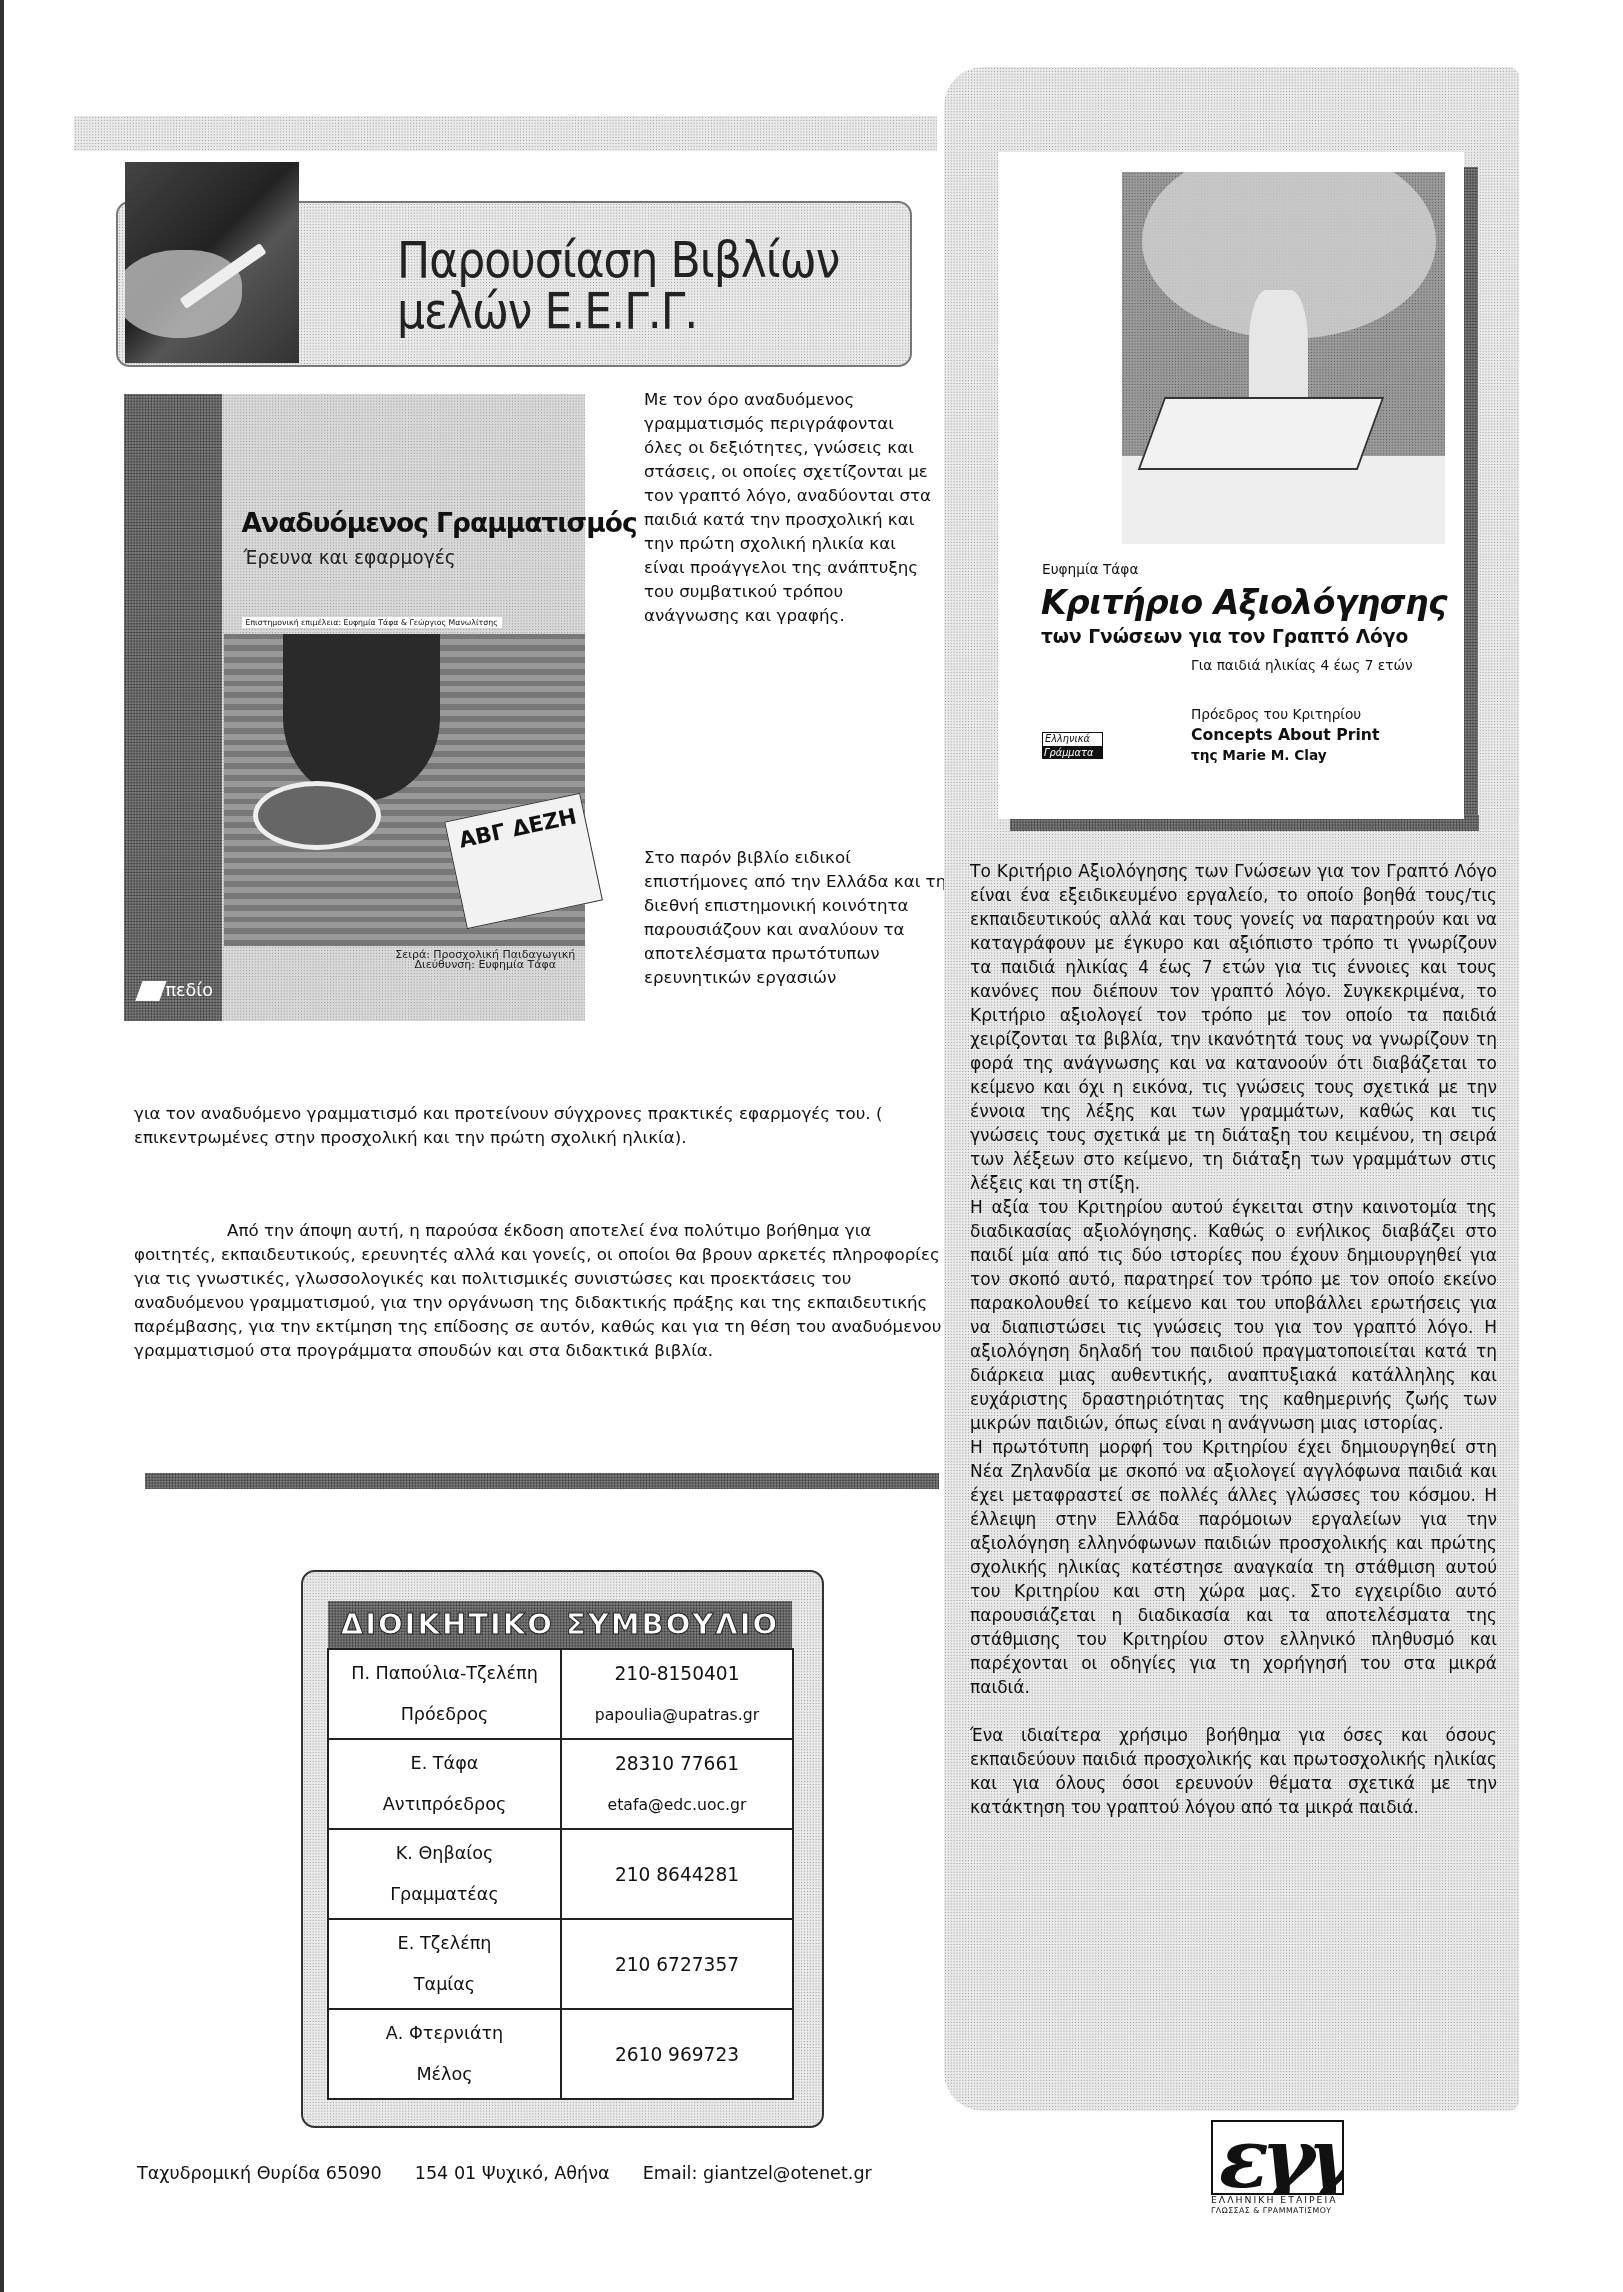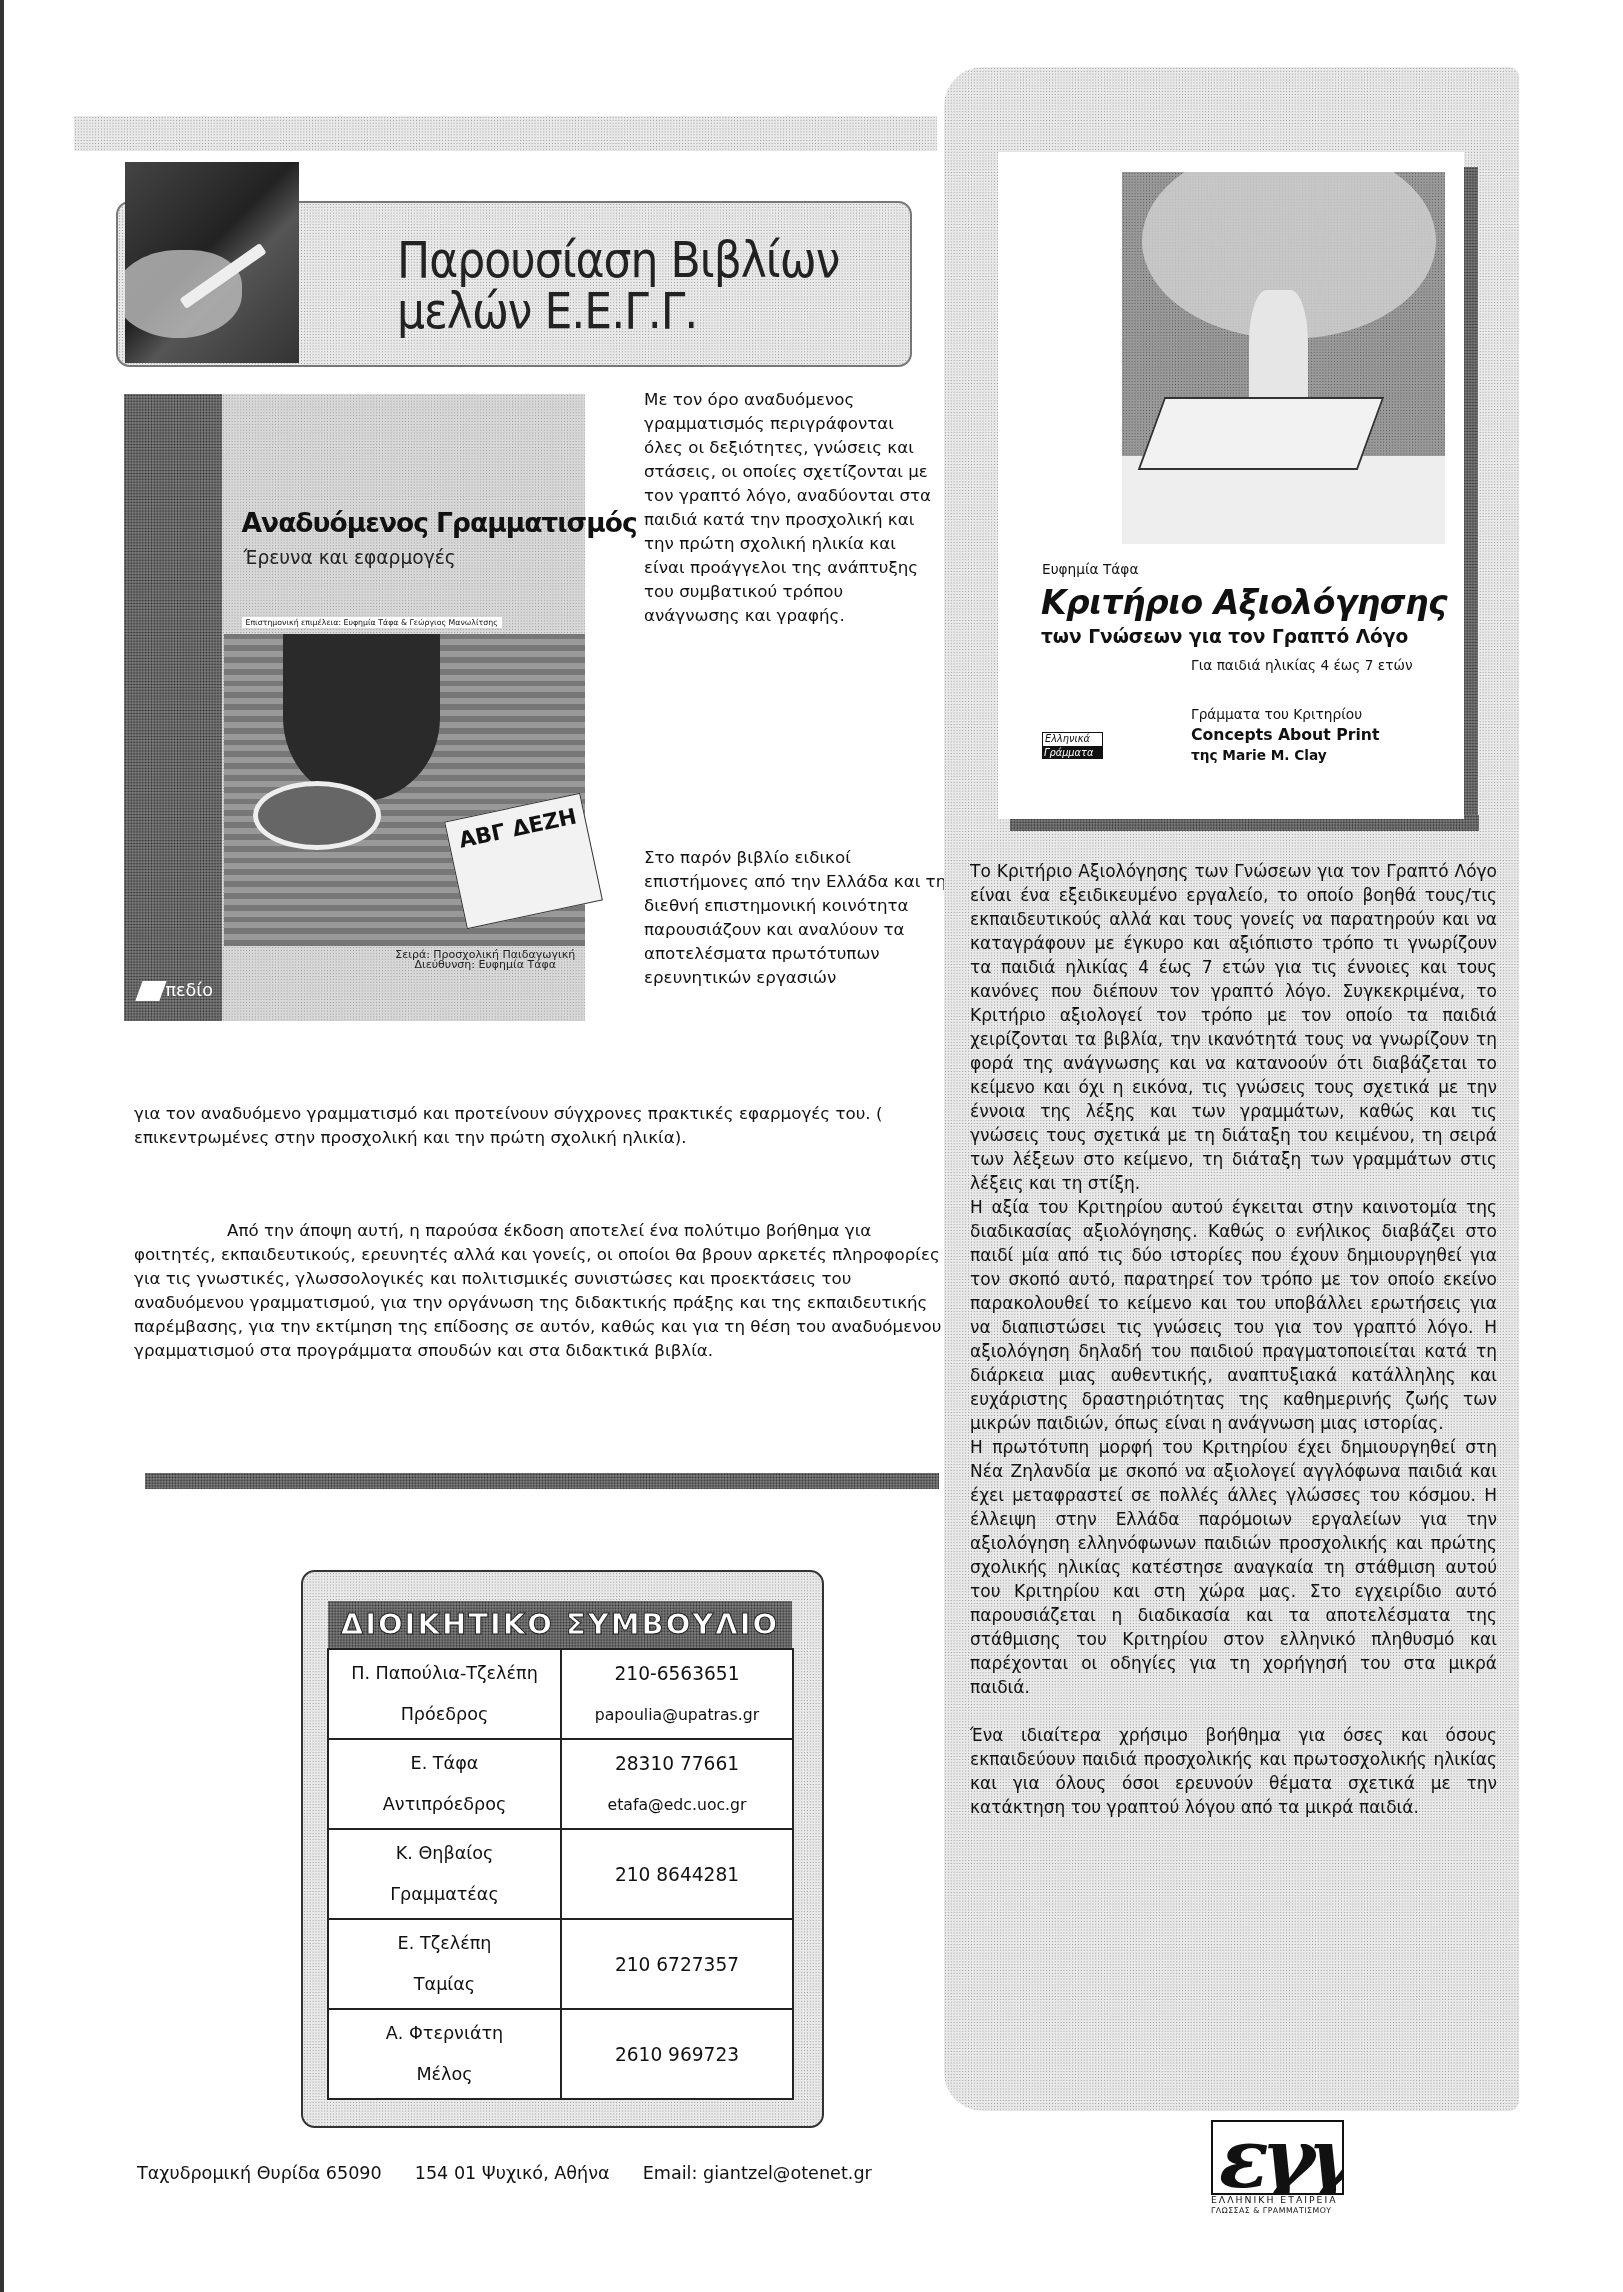--- a/index.html
+++ b/index.html
@@ -147,21 +147,21 @@
 <div class="board-box dots"></div>
 <div class="board-header dots-dark">ΔΙΟΙΚΗΤΙΚΟ ΣΥΜΒΟΥΛΙΟ</div>
 <table class="board">
   <tbody id="board-body">
       <tr>
         <td class="name">
           <div>Π. Παπούλια-Τζελέπη</div>
           <div>Πρόεδρος</div>
         </td>
         <td class="contact">
-          <div>210-6563651</div>
+          <div>210-8150401</div>
           <div class="email">papoulia@upatras.gr</div>
         </td>
       </tr>
       <tr>
         <td class="name">
           <div>Ε. Τάφα</div>
           <div>Αντιπρόεδρος</div>
         </td>
         <td class="contact">
           <div>28310 77661</div>
@@ -216,21 +216,21 @@
   <div class="book2-art">
     <div class="crown"></div>
     <div class="trunk"></div>
     <div class="table"></div>
     <div class="book"></div>
   </div>
   <div class="book2-author">Ευφημία Τάφα</div>
   <div class="book2-title">Κριτήριο Αξιολόγησης</div>
   <div class="book2-subtitle">των Γνώσεων για τον Γραπτό Λόγο</div>
   <div class="book2-ages">Για παιδιά ηλικίας 4 έως 7 ετών</div>
-  <div class="book2-stathm">Γράμματα του Κριτηρίου</div>
+  <div class="book2-stathm">Πρόεδρος του Κριτηρίου</div>
   <div class="book2-cap">Concepts About Print</div>
   <div class="book2-by">της Marie M. Clay</div>
   <div class="book2-pub">
     <span class="l1">Ελληνικά</span>
     <span class="l2">Γράμματα</span>
   </div>
 </div>
 
 <div class="right-text">
   <p>Το Κριτήριο Αξιολόγησης των Γνώσεων για τον Γραπτό Λόγο είναι ένα εξειδικευμένο εργαλείο, το οποίο βοηθά τους/τις εκπαιδευτικούς αλλά και τους γονείς να παρατηρούν και να καταγράφουν με έγκυρο και αξιόπιστο τρόπο τι γνωρίζουν τα παιδιά ηλικίας 4 έως 7 ετών για τις έννοιες και τους κανόνες που διέπουν τον γραπτό λόγο. Συγκεκριμένα, το Κριτήριο αξιολογεί τον τρόπο με τον οποίο τα παιδιά χειρίζονται τα βιβλία, την ικανότητά τους να γνωρίζουν τη φορά της ανάγνωσης και να κατανοούν ότι διαβάζεται το κείμενο και όχι η εικόνα, τις γνώσεις τους σχετικά με την έννοια της λέξης και των γραμμάτων, καθώς και τις γνώσεις τους σχετικά με τη διάταξη του κειμένου, τη σειρά των λέξεων στο κείμενο, τη διάταξη των γραμμάτων στις λέξεις και τη στίξη.</p>

